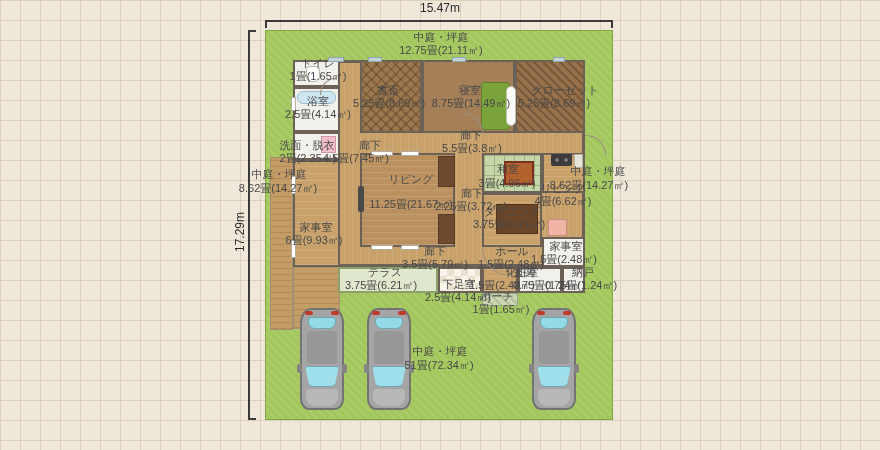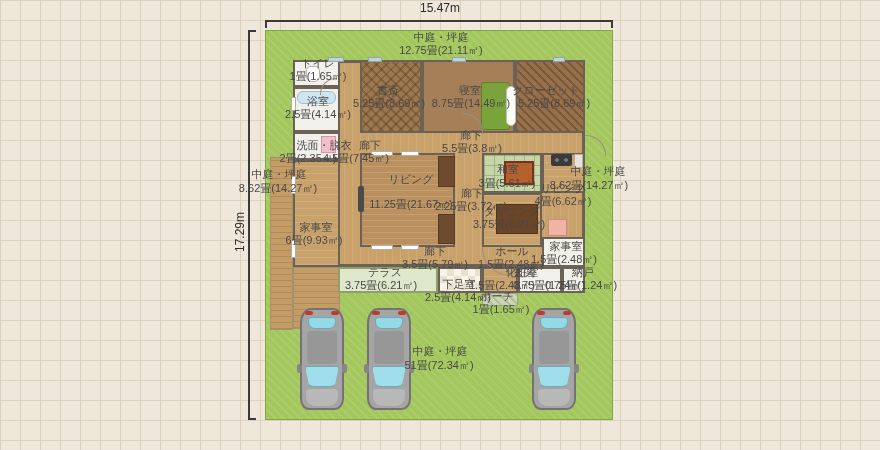--- a/index.html
+++ b/index.html
@@ -162,38 +162,38 @@
   <div class="lbl" style="left:441px;top:31px">中庭・坪庭</div>
   <div class="lbl" style="left:441px;top:44px">12.75畳(21.11㎡)</div>
   <div class="lbl" style="left:318px;top:57px">トイレ</div>
   <div class="lbl" style="left:318px;top:70px">1畳(1.65㎡)</div>
   <div class="lbl" style="left:318px;top:95px">浴室</div>
   <div class="lbl" style="left:318px;top:108px">2.5畳(4.14㎡)</div>
   <div class="lbl" style="left:388px;top:84px">書斎</div>
   <div class="lbl" style="left:389px;top:97px">5.25畳(8.69㎡)</div>
   <div class="lbl" style="left:470px;top:84px">寝室</div>
   <div class="lbl" style="left:471px;top:97px">8.75畳(14.49㎡)</div>
-  <div class="lbl" style="left:546px;top:84px">クローゼット</div>
+  <div class="lbl" style="left:565px;top:84px">クローゼット</div>
   <div class="lbl" style="left:554px;top:97px">5.25畳(8.69㎡)</div>
   <div class="lbl" style="left:471px;top:129px">廊下</div>
   <div class="lbl" style="left:472px;top:142px">5.5畳(3.8㎡)</div>
-  <div class="lbl" style="left:324px;top:139px">洗面・脱衣</div>
+  <div class="lbl" style="left:307px;top:139px">洗面・脱衣</div>
   <div class="lbl" style="left:308px;top:152px">2畳(2.35㎡)</div>
   <div class="lbl" style="left:370px;top:139px">廊下</div>
   <div class="lbl" style="left:356px;top:152px">4.5畳(7.45㎡)</div>
   <div class="lbl" style="left:279px;top:168px">中庭・坪庭</div>
   <div class="lbl" style="left:278px;top:182px">8.62畳(14.27㎡)</div>
   <div class="lbl" style="left:316px;top:221px">家事室</div>
   <div class="lbl" style="left:314px;top:234px">6畳(9.93㎡)</div>
   <div class="lbl" style="left:411px;top:173px">リビング</div>
   <div class="lbl" style="left:411px;top:198px">11.25畳(21.67㎡)</div>
   <div class="lbl" style="left:472px;top:187px">廊下</div>
   <div class="lbl" style="left:471px;top:200px">2.25畳(3.72㎡)</div>
   <div class="lbl" style="left:508px;top:163px">和室</div>
-  <div class="lbl" style="left:507px;top:177px">3畳(5.61㎡)</div>
+  <div class="lbl" style="left:507px;top:177px">3畳(4.96㎡)</div>
   <div class="lbl" style="left:563px;top:182px">リビング</div>
   <div class="lbl" style="left:563px;top:195px">4畳(6.62㎡)</div>
   <div class="lbl" style="left:598px;top:165px">中庭・坪庭</div>
   <div class="lbl" style="left:589px;top:179px">8.62畳(14.27㎡)</div>
   <div class="lbl" style="left:512px;top:205px">ダイニング</div>
   <div class="lbl" style="left:509px;top:218px">3.75畳(6.21㎡)</div>
   <div class="lbl" style="left:435px;top:245px">廊下</div>
   <div class="lbl" style="left:435px;top:258px">3.5畳(5.79㎡)</div>
   <div class="lbl" style="left:512px;top:245px">ホール</div>
   <div class="lbl" style="left:511px;top:258px">1.5畳(2.48㎡)</div>

